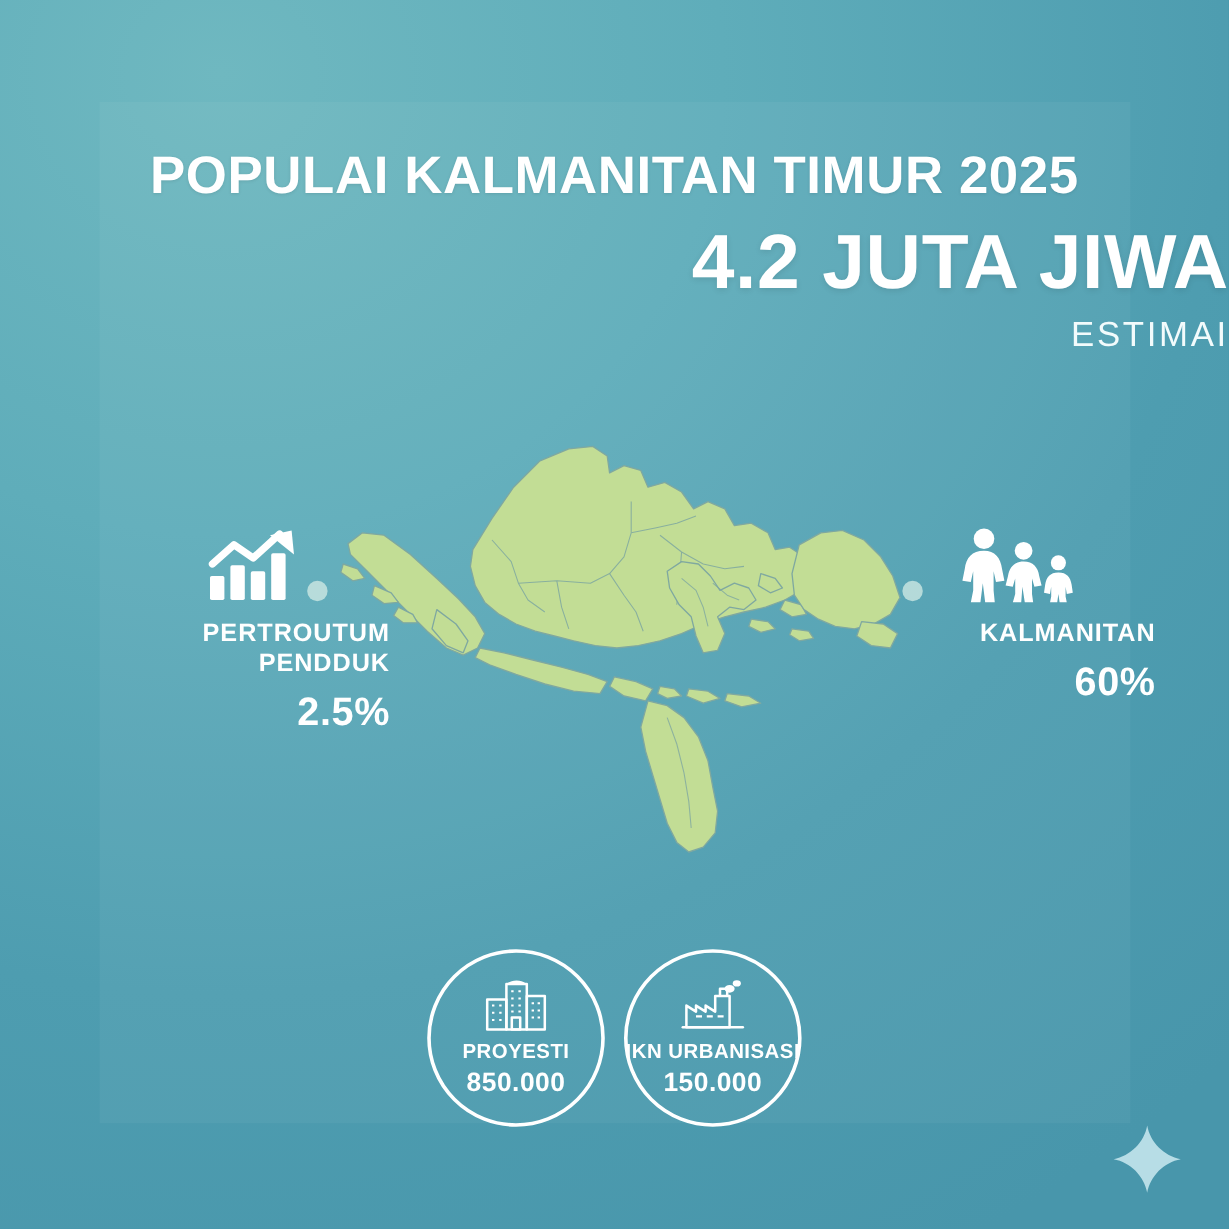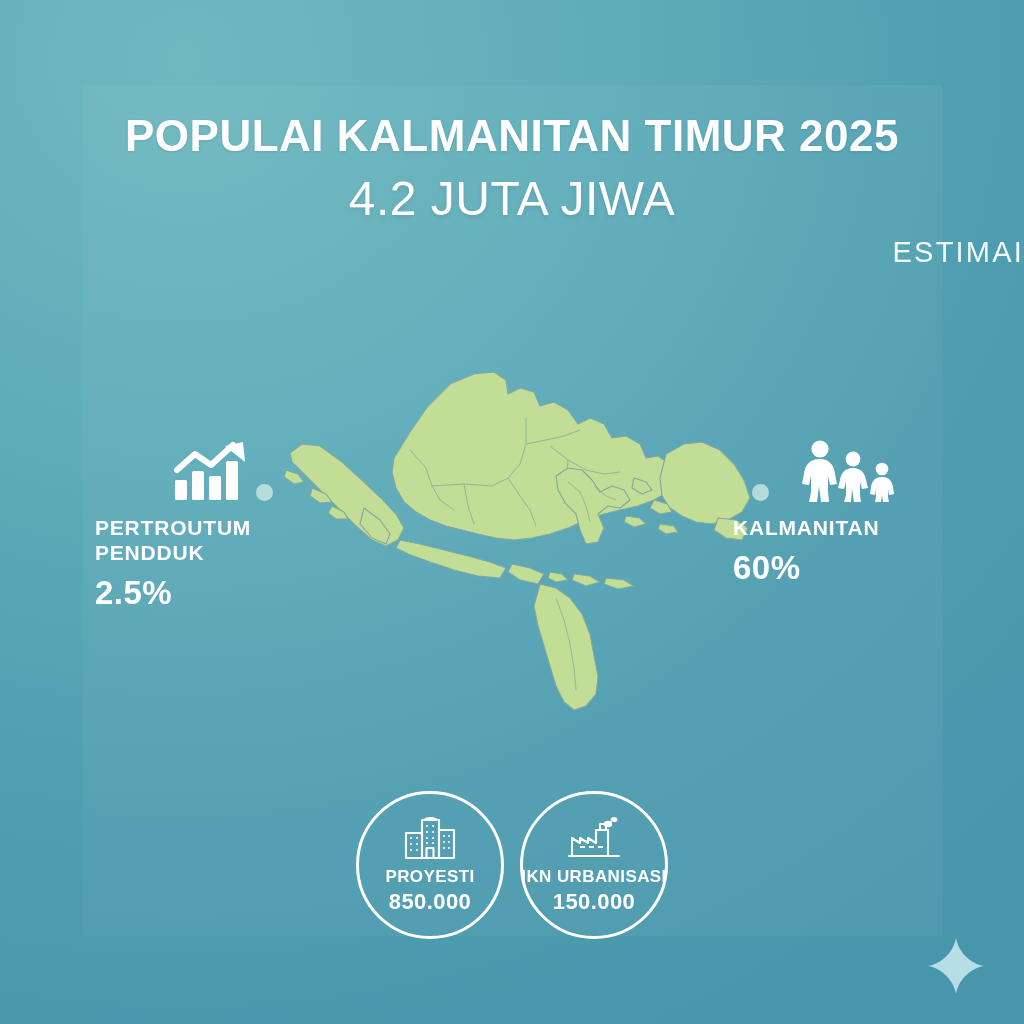--- a/index.html
+++ b/index.html
@@ -33,31 +33,32 @@
     left: 0; right: 0;
     top: 112px;
     text-align: center;
   }
   .title {
     font-size: 44px;
     font-weight: 800;
     letter-spacing: 0.5px;
     color: #ffffff;
     line-height: 1.05;
-    margin: 1px;
+    margin: 12px;
     text-shadow: 0 1px 3px rgba(0,0,0,0.10);
   }
   .bignum {
     margin: 16px 0 0 0;
-    font-size: 48px;
-    font-weight: 400;
+    font-size: 64px;
+    font-weight: 700;
     letter-spacing: 0.5px;
     color: #ffffff;
     line-height: 1.02;
     text-shadow: 0 2px 5px rgba(0,0,0,0.10);
+    text-align: right;
   }
   .subtitle {
     margin: 12px 0 0 0;
     font-size: 29px;
     font-weight: 400;
     letter-spacing: 2.2px;
     color: #f2fbfc;
     text-align: right;
   }
   
@@ -66,21 +67,21 @@
     left: 268px;
     top: 358px;
     width: 492px;
     height: 362px;
   }
   #map-wrap svg { display: block; width: 100%; height: 100%; }
   
   .stat {
     position: absolute;
     width: 230px;
-    text-align: left;
+    text-align: right;
     color: #ffffff;
   }
   .stat.left  { left: 95px;  top: 440px; }
   .stat.right { left: 733px; top: 440px; }
   .stat .icon { height: 62px; display: flex; align-items: flex-end; justify-content: center; }
   .stat .icon svg { display: block; }
   .stat .label {
     margin-top: 14px;
     font-size: 21px;
     font-weight: 700;

